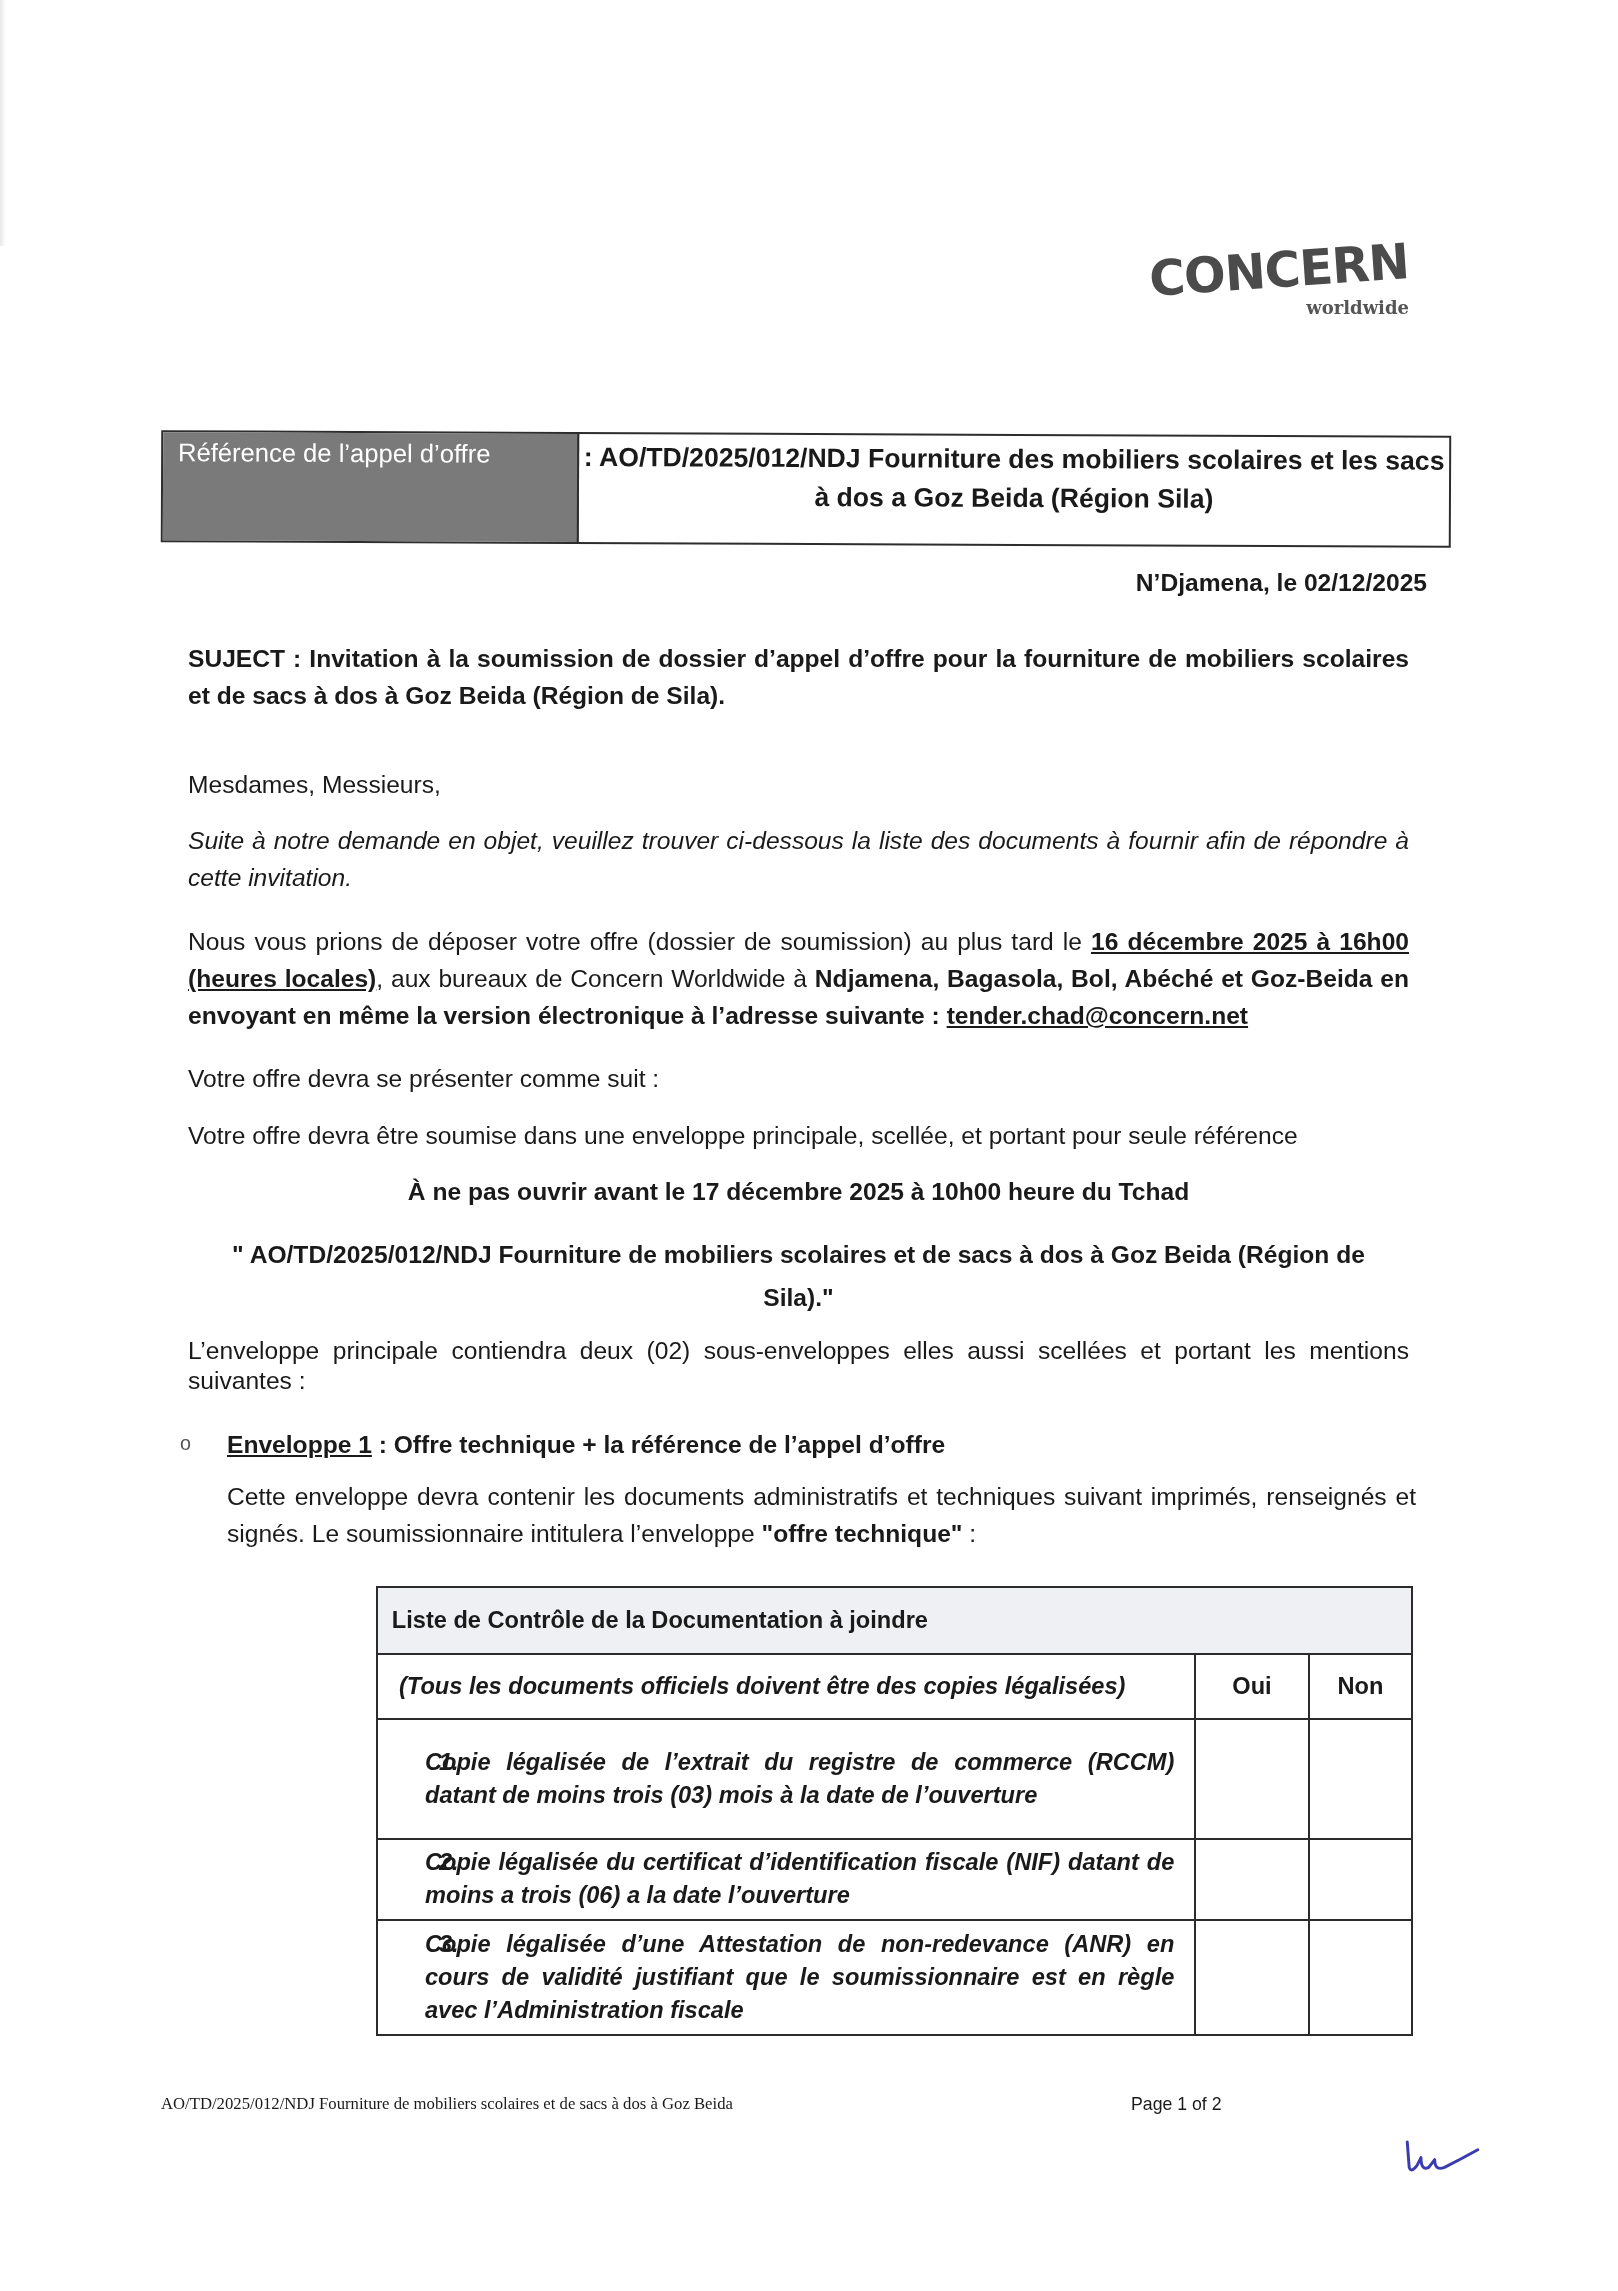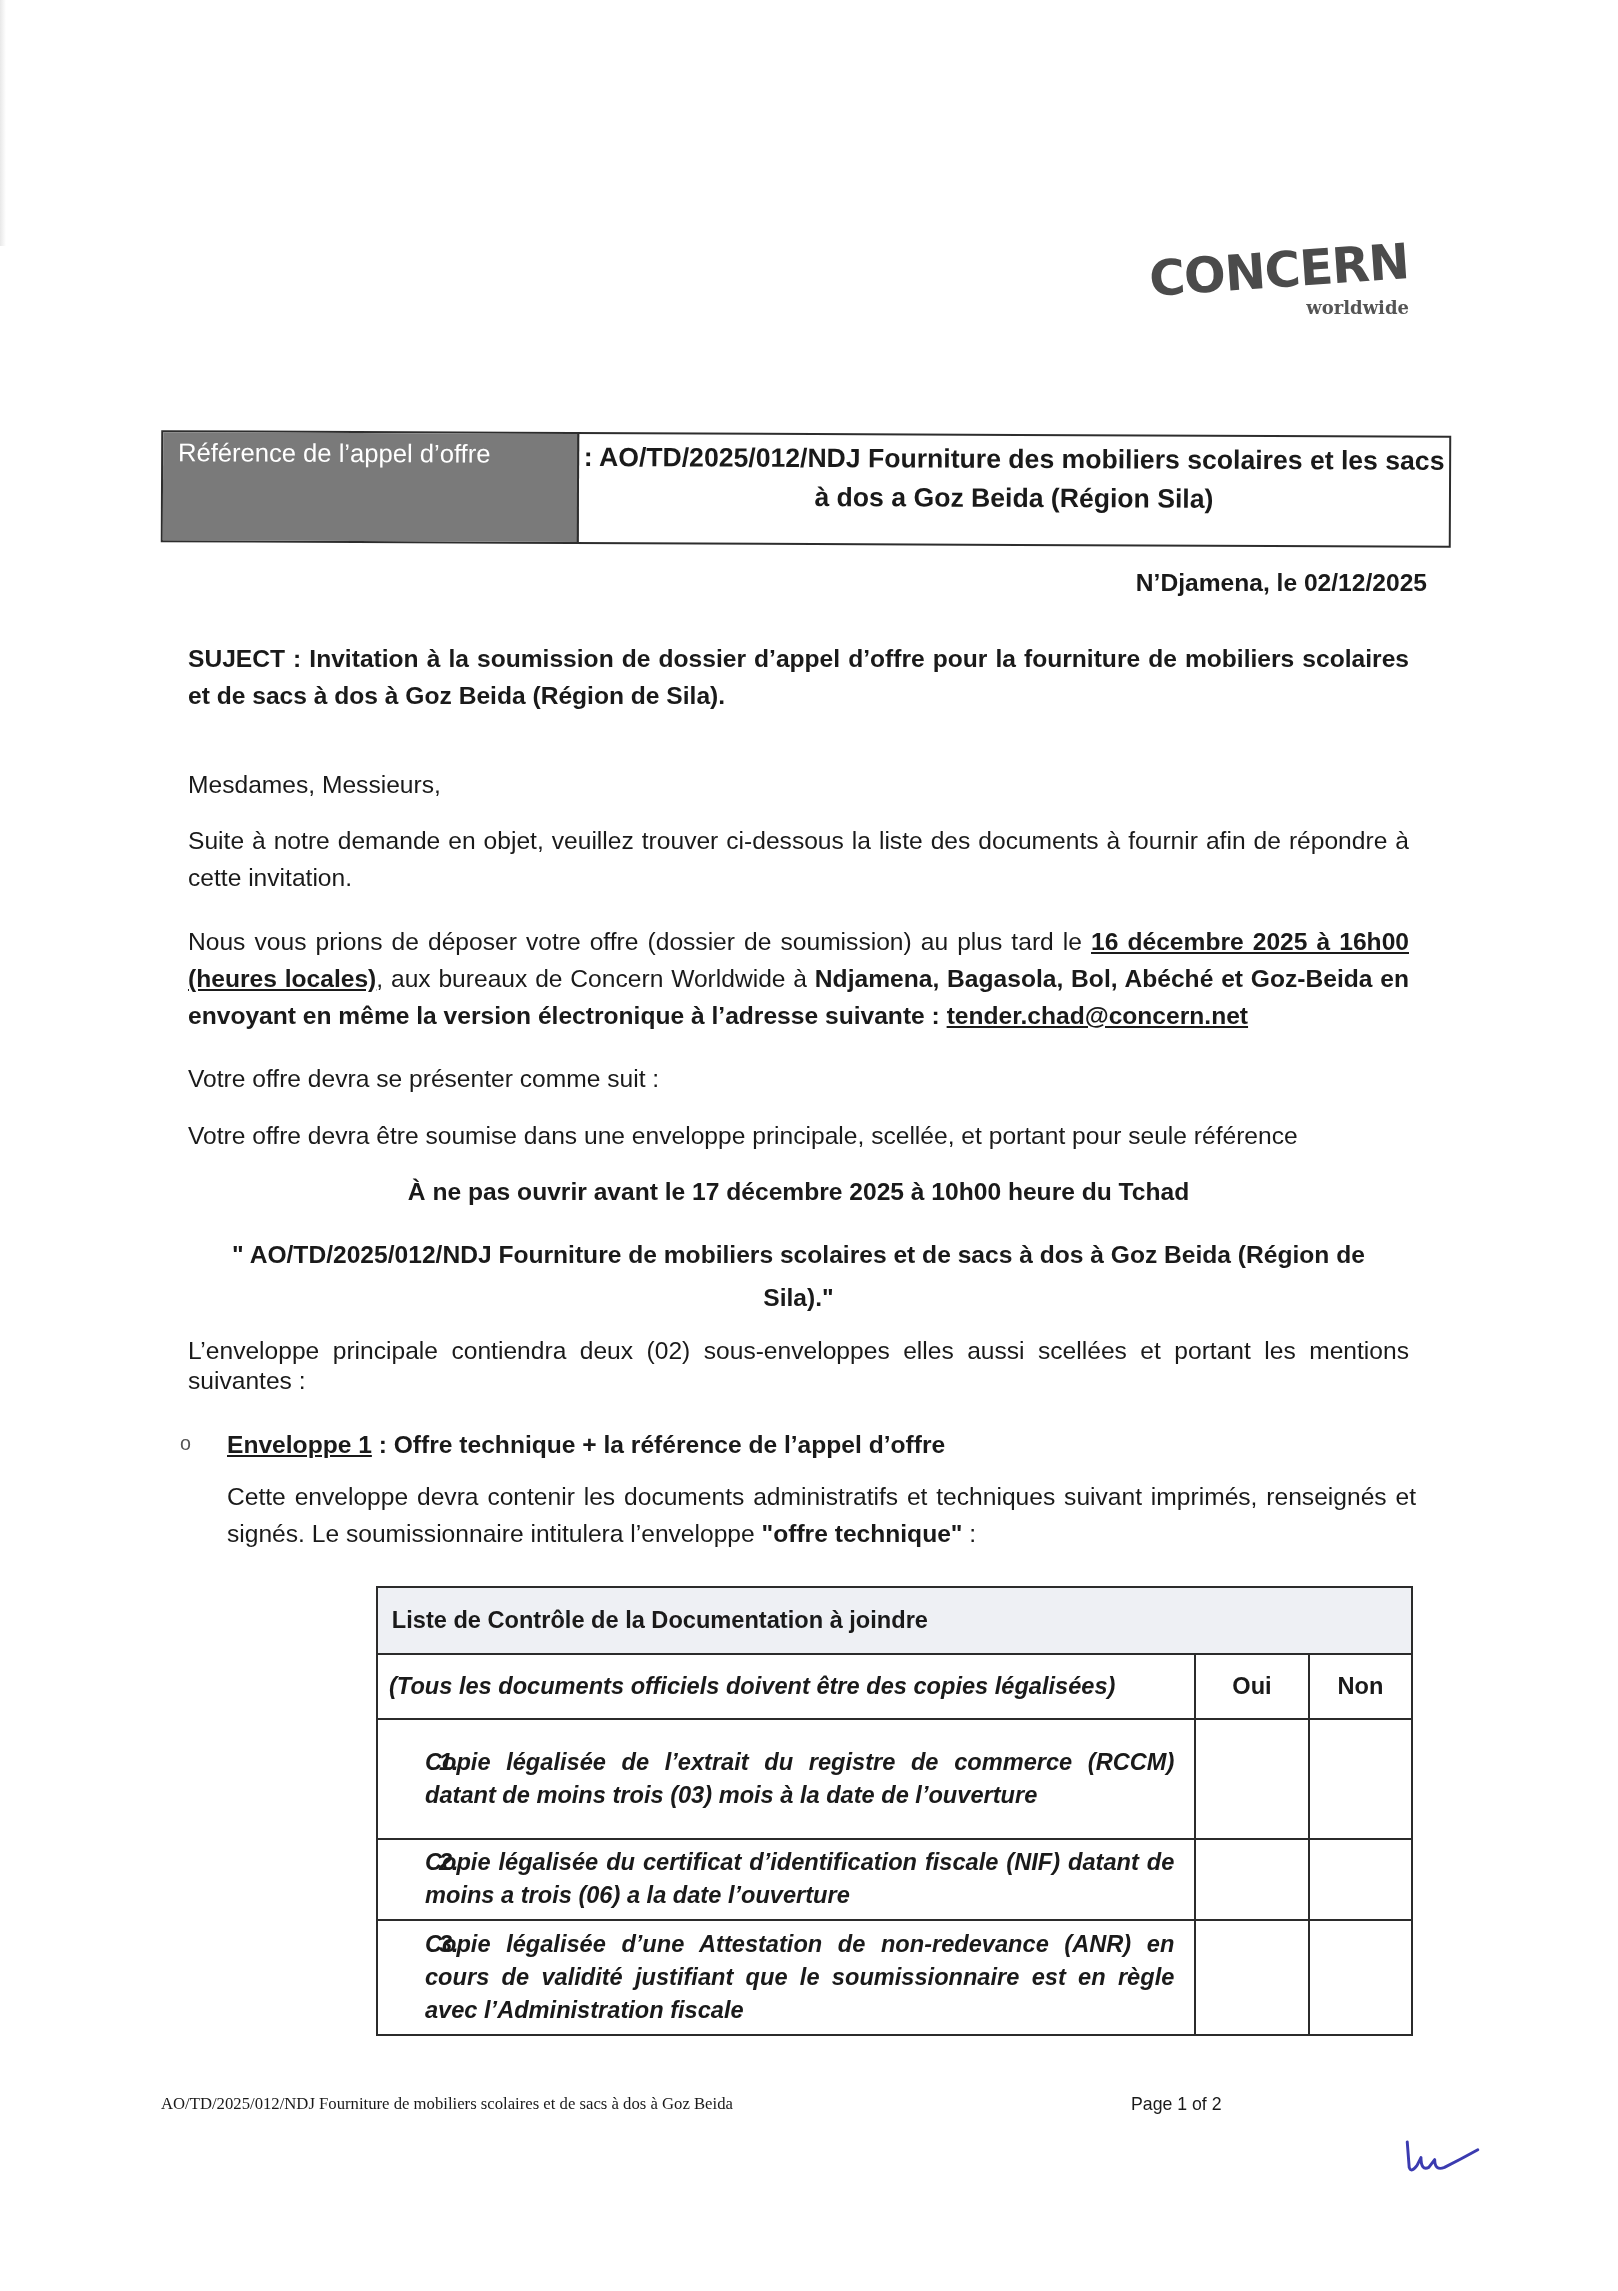--- a/index.html
+++ b/index.html
@@ -29,21 +29,21 @@
   .u { text-decoration: underline; }
   .center { text-align: center; }
 
   .bullet { left: 180px; top: 1432px; font-size: 19.7px; color: #555; }
 
   
   .tbl { left: 376px; top: 1586px; width: 1037px; border-collapse: collapse; font-size: 23.6px; }
   .tbl td { border: 2px solid #2b2b2b; vertical-align: middle; }
   .tbl .head1 td { background: #eef0f4; height: 63px; font-weight: bold; padding-left: 13.8px; margin-top: 12px; }
   .tbl .head2 td { height: 61px; }
-  .tbl .head2 .desc { font-weight: bold; font-style: italic; padding-left: 11px; }
+  .tbl .head2 .desc { font-weight: bold; font-style: italic; padding-left: 21px; }
   .tbl .yn { width: 99px; text-align: center; font-weight: bold; }
   .tbl .item td { font-weight: bold; font-style: italic; line-height: 33px; }
   .tbl .item .desc { padding: 3.9px 19.7px 3.9px 47px; text-align: justify; position: relative; }
   .tbl .item .num { position: absolute; left: 61px; }
 
   .footer-left { left: 161px; top: 2094px; font-family: "Liberation Serif", serif; font-size: 16.7px; }
   .footer-right { left: 1131px; top: 2094px; font-size: 17.7px; }
   .sig { left: 1399px; top: 2138px; }
 </style>
 </head>
@@ -62,21 +62,21 @@
   </div>
   <div class="right">: AO/TD/2025/012/NDJ Fourniture des mobiliers scolaires et les sacs à dos a Goz Beida (Région Sila)</div>
 </div>
 
 <div class="abs date">N’Djamena, le 02/12/2025</div>
 
 <div class="abs p bold" style="top:640px;">SUJECT : Invitation à la soumission de dossier d’appel d’offre pour la fourniture de mobiliers scolaires et de sacs à dos à Goz Beida (Région de Sila).</div>
 
 <div class="abs p" style="top:766px;">Mesdames, Messieurs,</div>
 
-<div class="abs p" style="top:822px;">Suite à notre demande en objet, veuillez trouver ci-dessous la liste des documents à fournir afin de répondre à cette invitation.</div>
+<div class="abs p" style="top:822px;font-style:italic;">Suite à notre demande en objet, veuillez trouver ci-dessous la liste des documents à fournir afin de répondre à cette invitation.</div>
 
 <div class="abs p" style="top:923px;">
   <span>Nous vous prions de déposer votre offre (dossier de soumission) au plus tard le </span><span class="bold u">16 décembre 2025 à 16h00 (heures locales)</span><span>, aux bureaux de Concern Worldwide à </span><span class="bold">Ndjamena, Bagasola, Bol, Abéché et Goz-Beida en envoyant en même la version électronique à l’adresse suivante : </span><span class="bold u">tender.chad@concern.net</span>
 </div>
 
 <div class="abs p" style="top:1060px;">Votre offre devra se présenter comme suit :</div>
 
 <div class="abs p" style="top:1117px;">Votre offre devra être soumise dans une enveloppe principale, scellée, et portant pour seule référence</div>
 
 <div class="abs p bold center" style="top:1173px;">À ne pas ouvrir avant le 17 décembre 2025 à 10h00 heure du Tchad</div>

